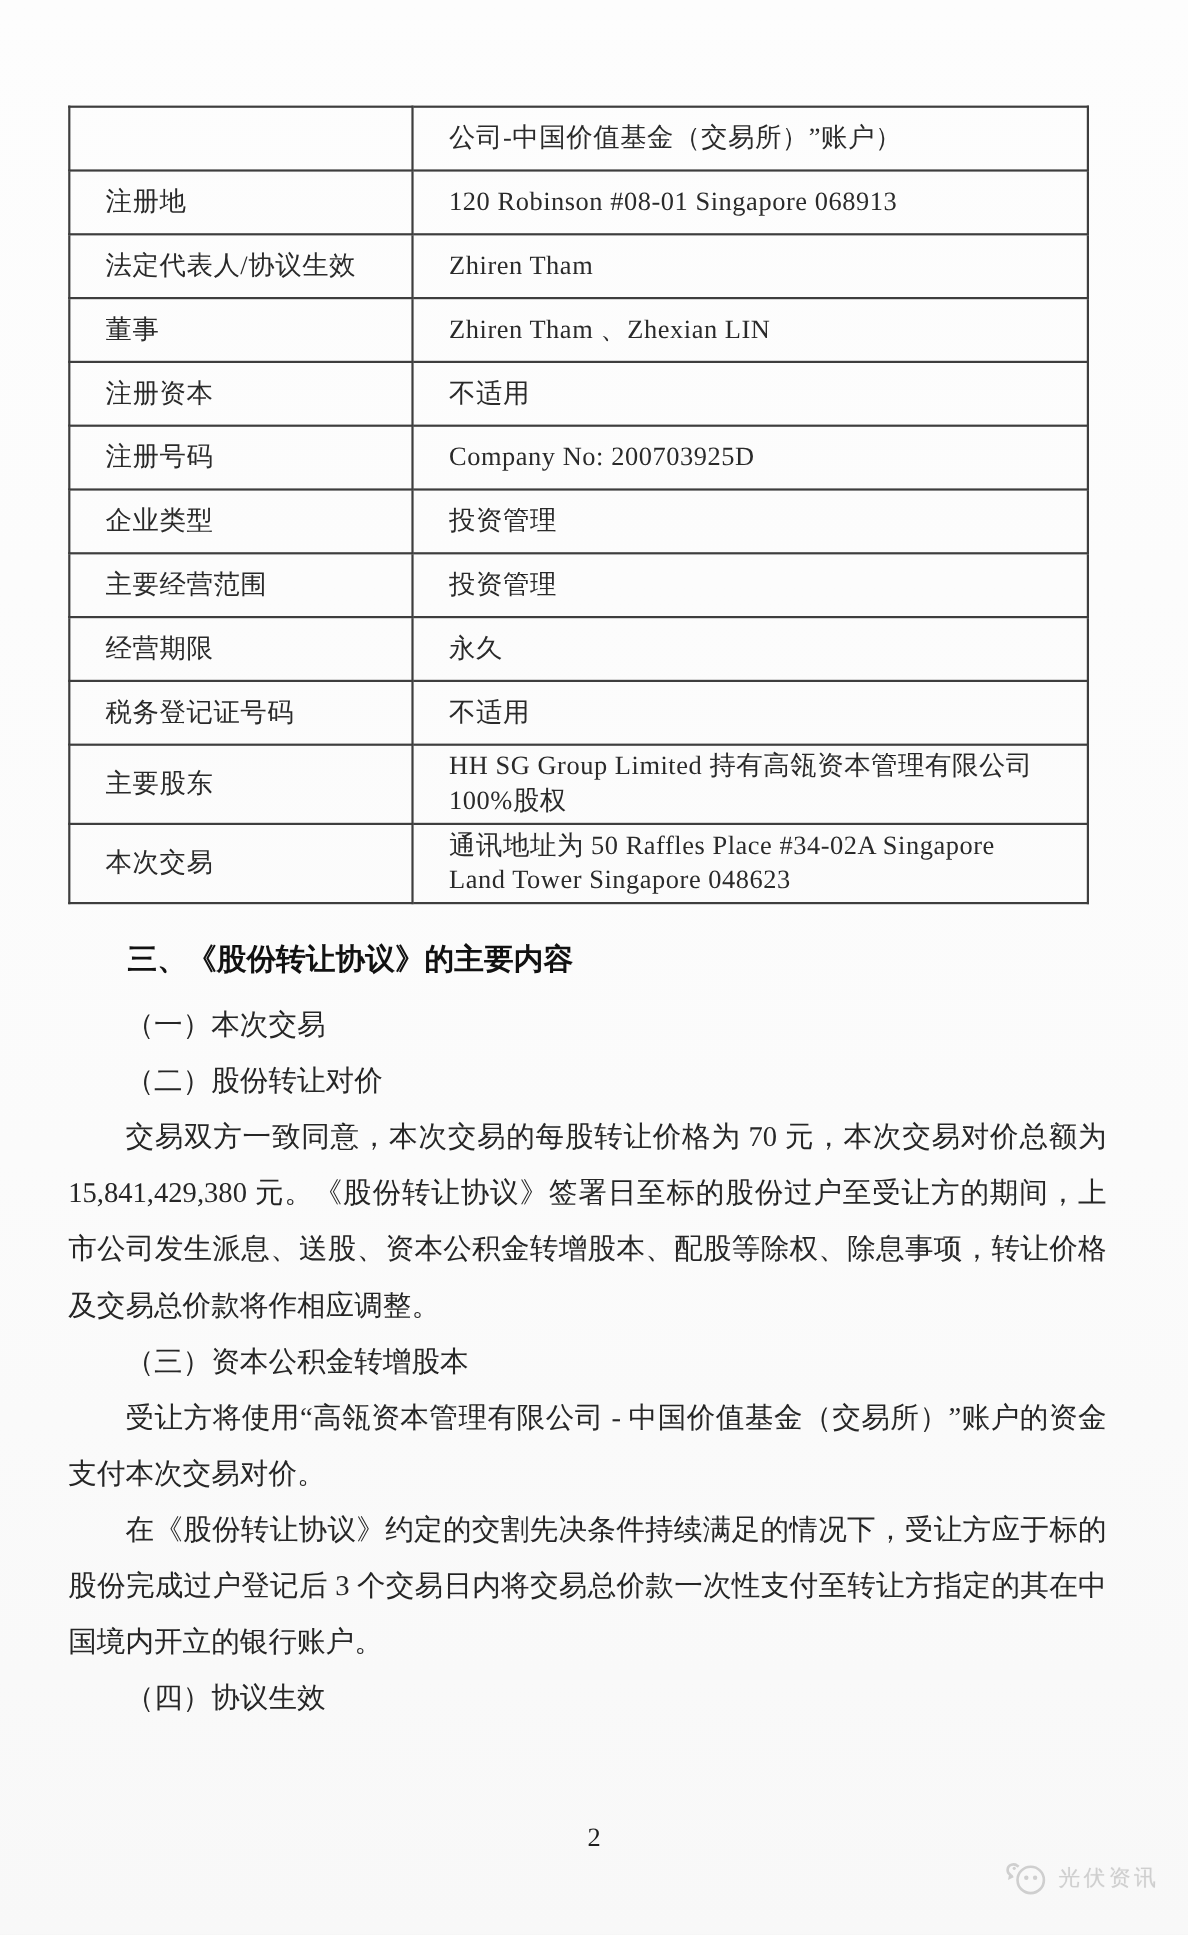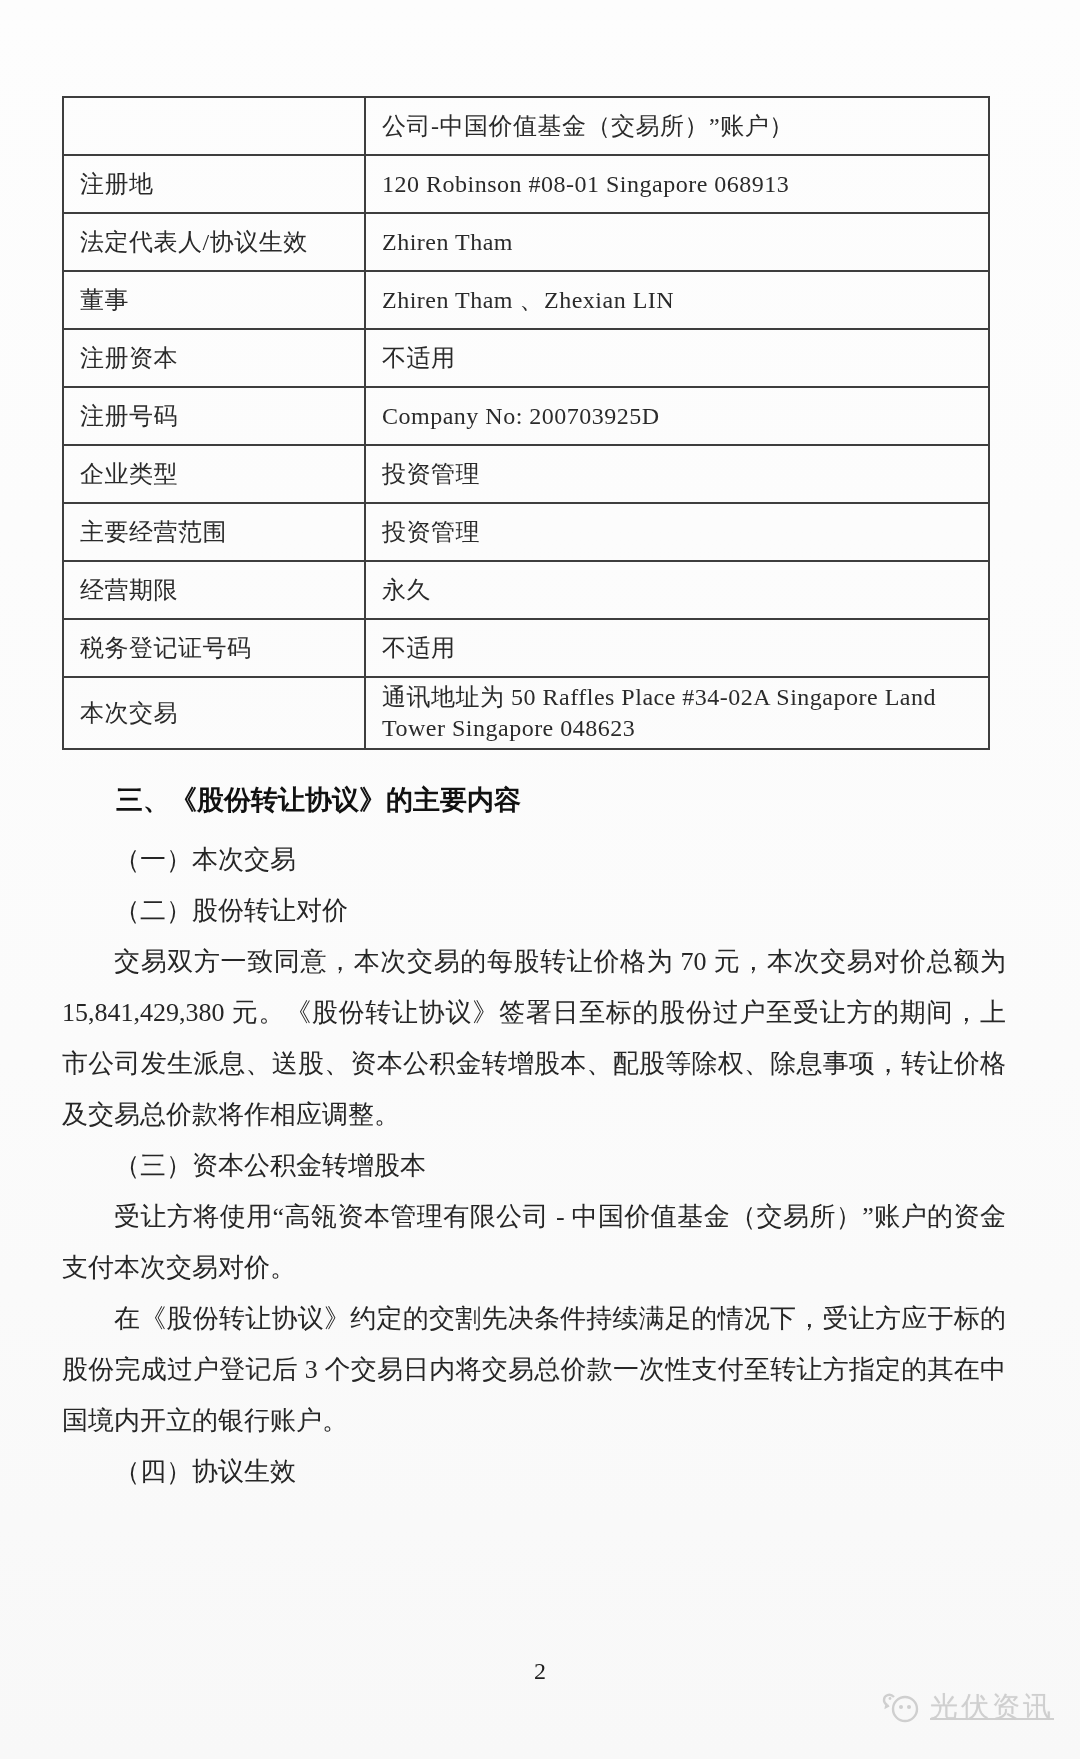--- a/index.html
+++ b/index.html
@@ -15,21 +15,21 @@
   .content{padding:0 74px 0 62px;}
   table.info{
     border-collapse:collapse;
     width:928px;
     margin:96px 0 0 0;
     font-size:24px;
     color:#2a2a2a;
   }
   table.info td{
     border:2px solid #3e3e3e;
-    padding:4px 16px;
+    padding:4px 32px;
     height:48px;
     line-height:31px;
     vertical-align:middle;
     letter-spacing:0.5px;
   }
   td.lbl{width:268px;}
   td.val{width:590px;}
   .heading{
     font-family:"Liberation Sans","DejaVu Sans",sans-serif;
     font-weight:700;
@@ -50,23 +50,22 @@
     position:absolute;left:0;right:0;top:1658px;
     text-align:center;font-size:24px;color:#1e1e1e;
   }
   .watermark{
     position:absolute;right:26px;top:1686px;
     display:flex;align-items:center;gap:7px;
     color:#cfcfcf;
     font-family:"Liberation Sans","DejaVu Sans",sans-serif;
   }
   .watermark .wm-text{
-    font-size:28px;letter-spacing:3px;color:#cfcfcf;
+    font-size:20px;letter-spacing:3px;color:#cfcfcf;
     text-shadow:0 0 1px #e5e5e5;
-    text-decoration:underline;
   }
   .wm-icon{display:block;}
 </style>
 </head>
 <body>
 
 <div class="page">
   <div class="content">
 
     <table class="info">
@@ -105,20 +104,24 @@
         </tr>
         <tr>
           <td class="lbl">经营期限</td>
           <td class="val">永久</td>
         </tr>
         <tr>
           <td class="lbl">税务登记证号码</td>
           <td class="val">不适用</td>
         </tr>
         <tr>
+          <td class="lbl">主要股东</td>
+          <td class="val">HH SG Group Limited 持有高瓴资本管理有限公司 100%股权</td>
+        </tr>
+        <tr>
           <td class="lbl">本次交易</td>
           <td class="val">通讯地址为 50 Raffles Place #34-02A Singapore Land Tower Singapore 048623</td>
         </tr>
       </tbody>
     </table>
 
     <p class="heading">三、《股份转让协议》的主要内容</p>
 
     <p class="sub">（一）本次交易</p>
     <p class="sub">（二）股份转让对价</p>

